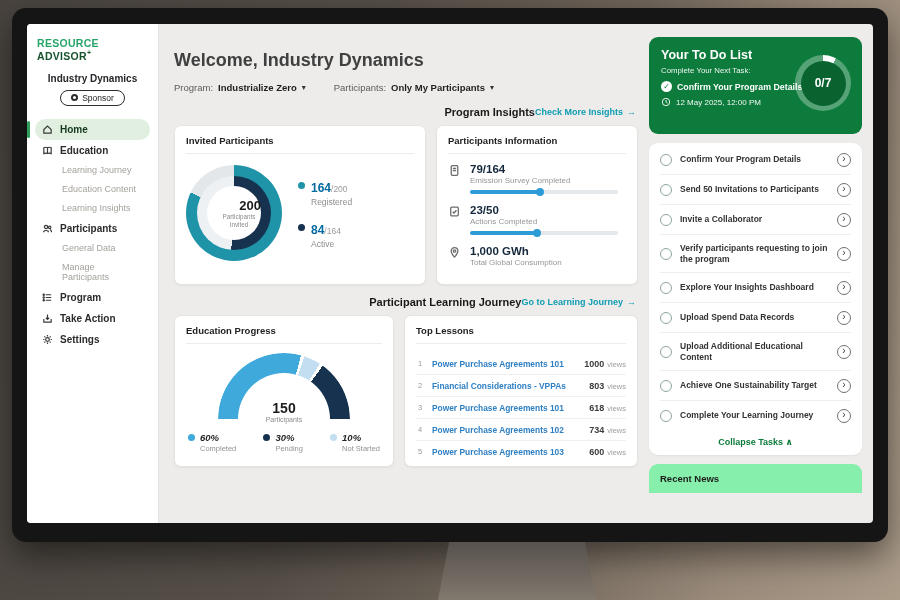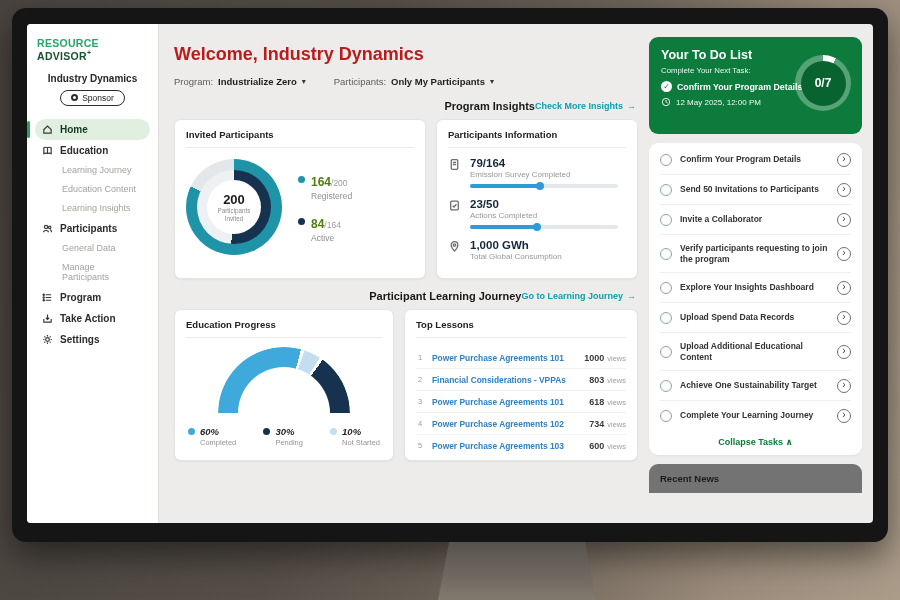--- a/index.html
+++ b/index.html
@@ -34,21 +34,21 @@
   .nav-item { position:relative; display:flex; align-items:center; gap:7px;
     padding:5px 7px; font-size:10px; font-weight:bold; color:#2b2b2b; border-radius:12px; cursor:pointer; }
   .nav-item svg { width:11px; height:11px; flex:none; stroke:#3a3a3a; fill:none; stroke-width:1.3; }
   .nav-item.active { background:#e1efe0; color:#15381f; }
   .nav-item.active::before { content:""; position:absolute; left:-8px; top:2px; bottom:2px;
     width:3px; border-radius:2px; background:#2fa05a; }
   .nav-sub { padding:4.5px 6px 4.5px 27px; font-size:9px; color:#a5a29c; cursor:pointer; }
 
   
   .main { flex:1; min-width:0; padding:12px 11px 0 15px; }
-  h1 { font-size:18px; font-weight:bold; color:#b91c1c; margin:8px 0 11px; }
+  h1 { font-size:18px; font-weight:bold; color:#404040; margin:14px 0 11px; }
   .filters { display:flex; gap:28px; font-size:9.5px; color:#5c5c5c; margin-bottom:13px; }
   .filter { display:flex; align-items:center; gap:5px; }
   .filter b { color:#1e1e1e; font-size:9.5px; }
   .caret { font-size:8px; color:#333; }
   .section-row { display:flex; justify-content:flex-end; align-items:center; margin:3px 2px 7px 0; }
   .section-row h2 { font-size:11px; font-weight:bold; color:#191919; }
   .sec-link { display:flex; align-items:center; gap:4px; font-size:9px; font-weight:bold;
     color:#0f9db2; cursor:pointer; }
   .cards-row { display:flex; gap:10px; margin-bottom:11px; }
   .card { background:#fff; border:1px solid #e6e4e0; border-radius:7px;
@@ -56,27 +56,27 @@
   .card-title { font-size:9.5px; font-weight:bold; color:#222; padding-bottom:7px;
     border-bottom:1px solid #ececе9; border-bottom:1px solid #ececea; margin-bottom:9px; }
 
   
   .card.invited { width:252px; height:160px; }
   .inv-body { display:flex; align-items:center; gap:16px; padding-top:2px; }
   .donut { position:relative; width:96px; height:96px; flex:none; }
   .ring-outer { position:absolute; inset:0; border-radius:50%; }
   .ring-inner { position:absolute; inset:11px; border-radius:50%; }
   .hole { position:absolute; inset:21px; border-radius:50%; background:#fff;
-    display:flex; flex-direction:column; align-items:center; justify-content:center; text-align:center; }
+    display:flex; flex-direction:column; align-items:flex-end; justify-content:center; text-align:center; }
   .hole .hv { font-size:13px; font-weight:bold; color:#1b1b1b; }
   .hole .hl { font-size:6.3px; color:#8c8c8c; width:44px; line-height:1.25; }
   .legend { display:flex; flex-direction:column; gap:13px; }
   .legend-item { display:flex; gap:6px; }
   .ldot { width:7px; height:7px; border-radius:50%; margin-top:4px; flex:none; }
-  .lval { font-size:12px; font-weight:bold; color:#4d7c0f; }
+  .lval { font-size:12px; font-weight:bold; color:#0369a1; }
   .lof  { font-size:8.5px; color:#9a9a9a; font-weight:normal; }
   .llab { font-size:8.5px; color:#8d8d8d; margin-top:1px; }
 
   
   .card.info { flex:1; height:160px; }
   .stat { display:flex; gap:9px; margin-bottom:10px; }
   .stat svg { width:13px; height:13px; stroke:#6d6d6d; fill:none; stroke-width:1.2; margin-top:1px; flex:none; }
   .stat-val { font-size:11.5px; font-weight:bold; color:#14273c; }
   .stat-lab { font-size:8px; color:#979797; margin-top:1px; }
   .bar { position:relative; width:148px; height:4px; background:#e4e8ea; border-radius:3px; margin-top:5px; }
@@ -127,21 +127,21 @@
   .hero-ring-inner { width:45px; height:45px; border-radius:50%; background:#09632f;
     display:grid; place-items:center; font-size:12px; font-weight:bold; color:#fff; }
 
   .task-card { background:#fff; border-radius:9px; padding:2px 11px 4px; box-shadow:0 1px 2px rgba(0,0,0,.05); }
   .task-row { display:flex; align-items:center; gap:8px; padding:7.5px 0; border-bottom:1px solid #f0efeb; cursor:pointer; }
   .task-check { width:12px; height:12px; border:1.4px solid #8fa69a; border-radius:50%; flex:none; cursor:pointer; }
   .task-label { font-size:8.5px; font-weight:bold; color:#333; line-height:1.3; max-width:148px; }
   .task-go { margin-left:auto; width:14px; height:14px; border:1px solid #6f6f6f; border-radius:50%;
     display:grid; place-items:center; font-size:10px; line-height:1; color:#444; flex:none; cursor:pointer; padding-bottom:1px; }
   .collapse-row { text-align:center; padding:7px 0 4px; font-size:9px; font-weight:bold; color:#0c7b3b; cursor:pointer; }
-  .news-card { background:#737373; border-radius:9px 9px 0 0; padding:9px 11px; font-size:9.5px; font-weight:bold; color:#1d1d1d; }
+  .news-card { background:#86efac; border-radius:9px 9px 0 0; padding:9px 11px; font-size:9.5px; font-weight:bold; color:#1d1d1d; }
 </style>
 </head>
 <body>
 
 <div class="scene">
   <div class="monitor">
     <div class="screen">
 
       <aside class="sidebar">
         <div class="logo">
@@ -310,20 +310,24 @@
         </div>
 
         <div class="cards-row">
           <div class="card education">
             <div class="card-title">Education Progress</div>
             <div class="gauge-wrap">
               <div class="gauge">
                 <div class="gauge-disc" id="gauge-disc" style="background: conic-gradient(from 270deg, rgb(63, 169, 220) 0deg, rgb(63, 169, 220) 105deg, rgb(255, 255, 255) 105deg, rgb(255, 255, 255) 108deg, rgb(194, 222, 240) 108deg, rgb(194, 222, 240) 123deg, rgb(255, 255, 255) 123deg, rgb(255, 255, 255) 126deg, rgb(22, 50, 79) 126deg, rgb(22, 50, 79) 180deg, transparent 180deg, transparent 360deg);"></div>
                 <div class="gauge-hole"></div>
               </div>
+              <div class="gauge-center">
+                <div class="gv">150</div>
+                <div class="gl">Participants</div>
+              </div>
             </div>
             <div class="glegend">
               <div class="gi">
                 <span class="gdot" style="background: rgb(63, 169, 220);"></span>
                 <div>
                   <div class="gval">60%</div>
                   <div class="glab">Completed</div>
                 </div>
               </div>
               <div class="gi">

